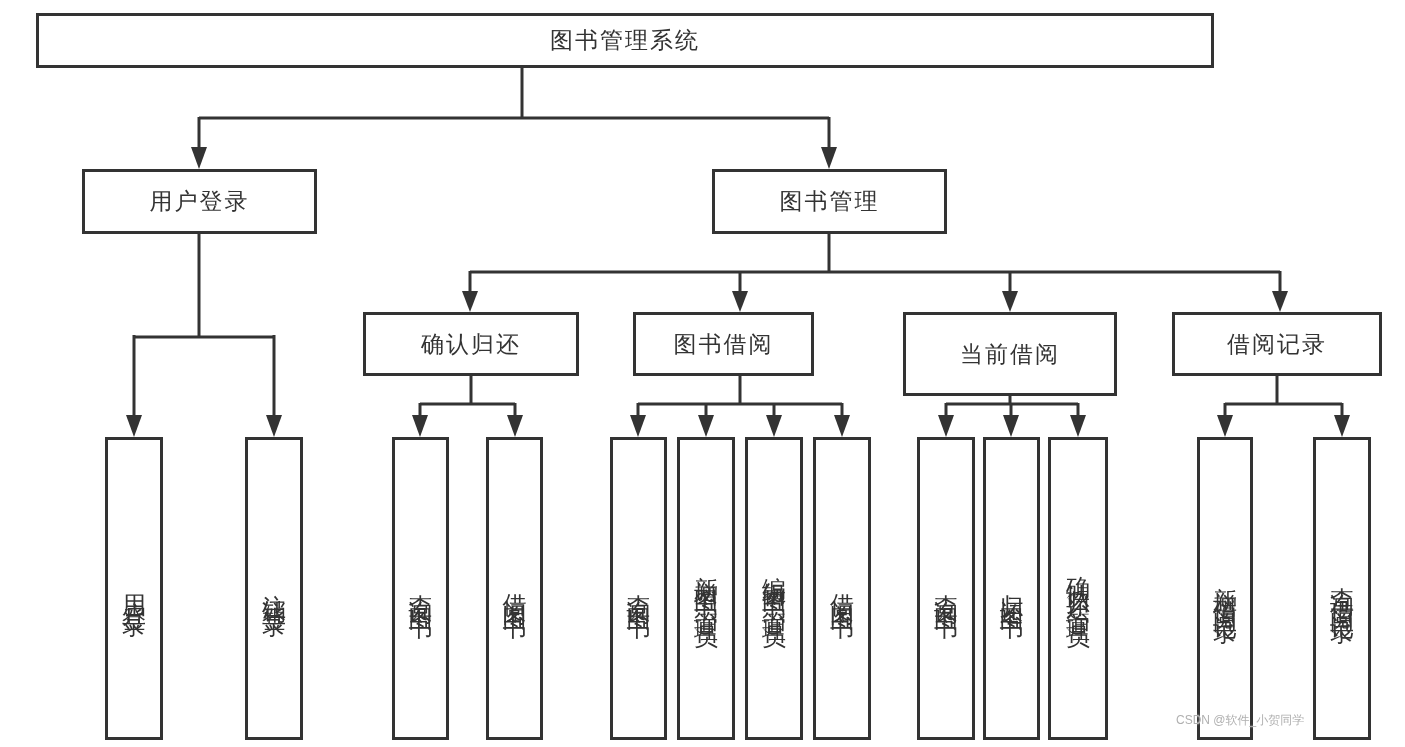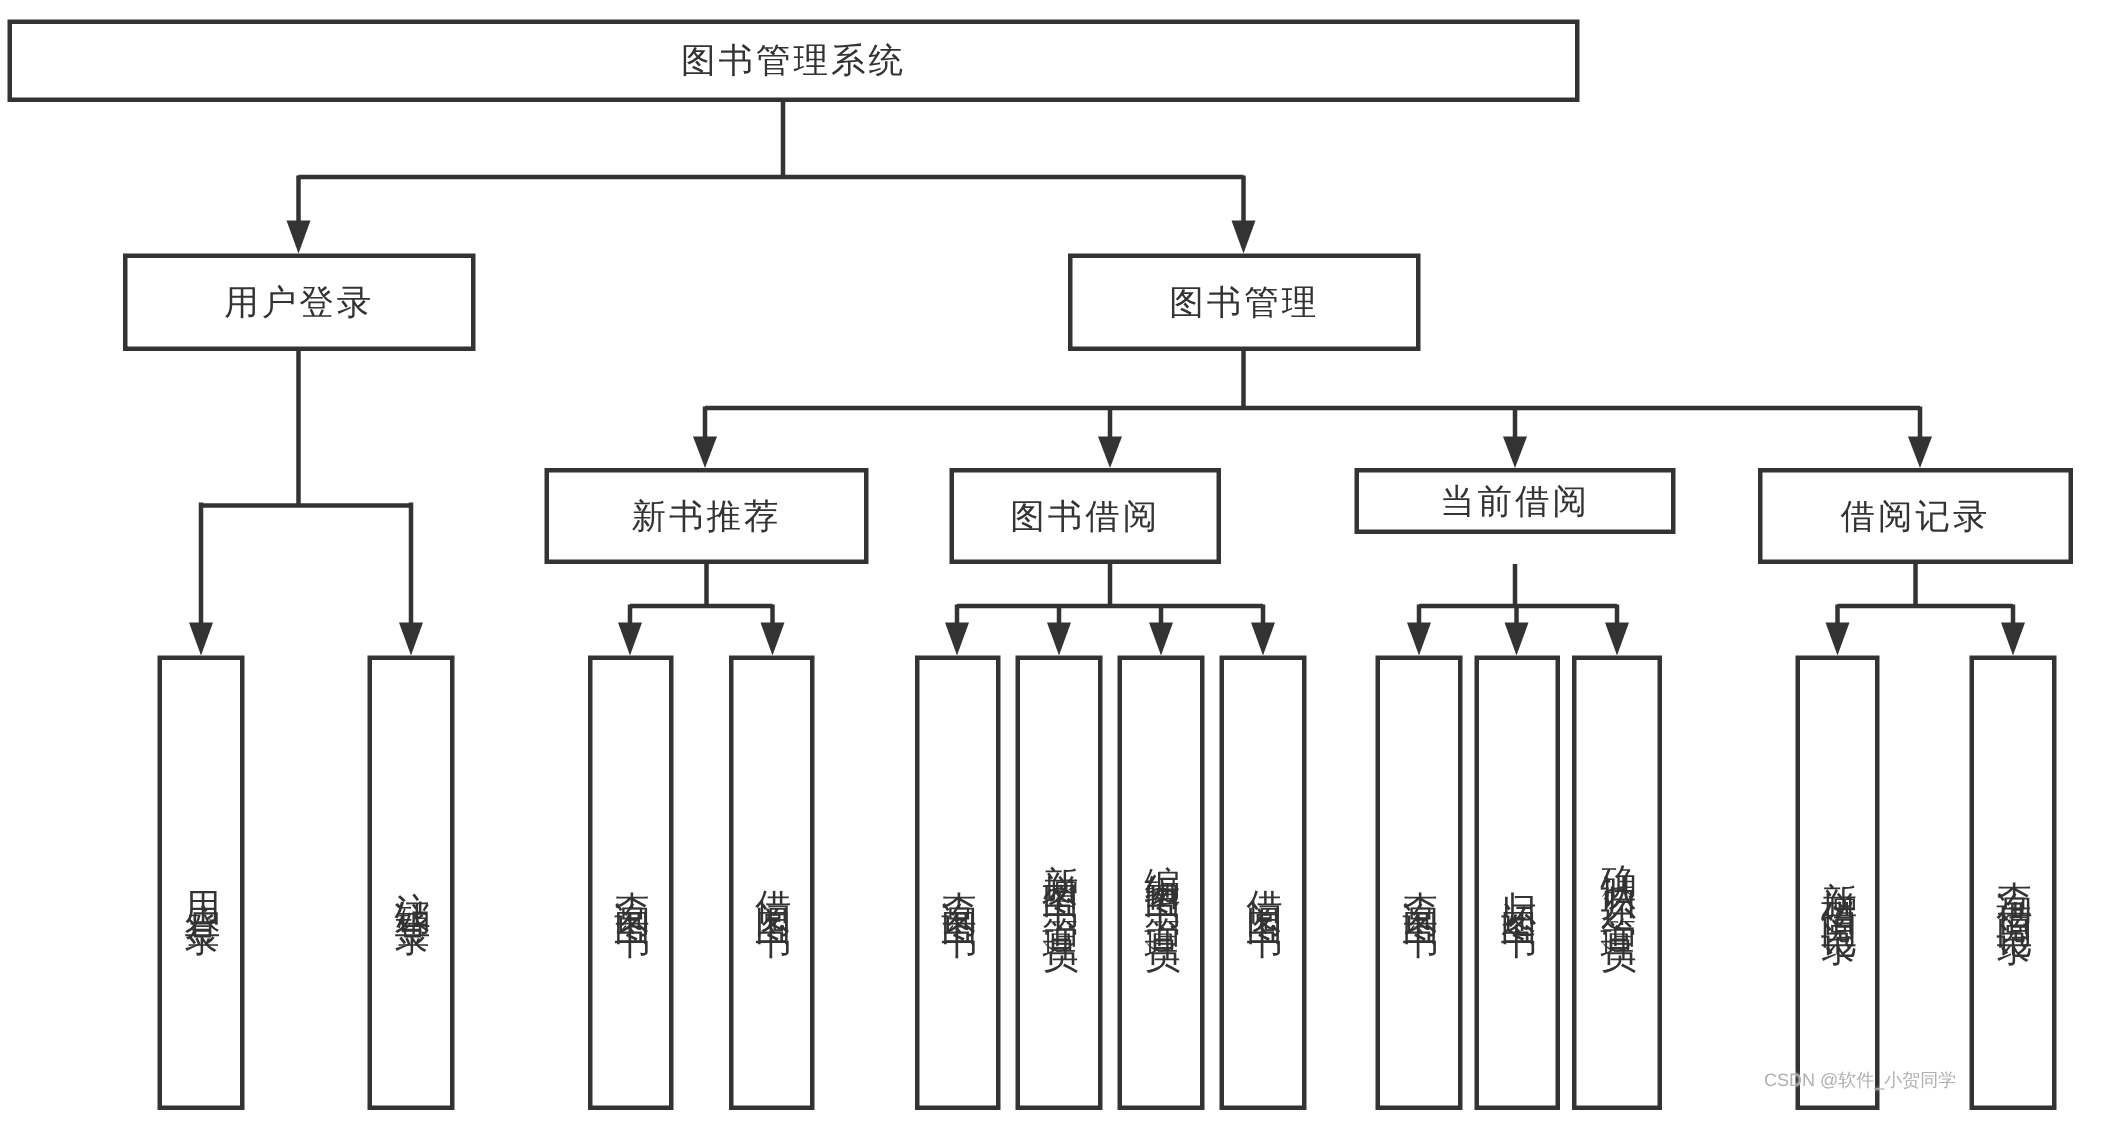--- a/index.html
+++ b/index.html
@@ -120,28 +120,28 @@
       <polygon points="766,415 782,415 774,437"></polygon>
       <polygon points="834,415 850,415 842,437"></polygon>
       <polygon points="938,415 954,415 946,437"></polygon>
       <polygon points="1003,415 1019,415 1011,437"></polygon>
       <polygon points="1070,415 1086,415 1078,437"></polygon>
       <polygon points="1217,415 1233,415 1225,437"></polygon>
       <polygon points="1334,415 1350,415 1342,437"></polygon>
     </g>
   </svg>
 
-  <div class="node h" style="left:5px; top:13px; width:1048px; height:55px;">图书管理系统</div>
+  <div class="node h" style="left:36px; top:13px; width:1178px; height:55px;">图书管理系统</div>
 
   <div class="node h" style="left:82px; top:169px; width:235px; height:65px;">用户登录</div>
   <div class="node h" style="left:712px; top:169px; width:235px; height:65px;">图书管理</div>
 
-  <div class="node h" style="left:363px; top:312px; width:216px; height:64px;">新书推荐</div>
+  <div class="node h" style="left:363px; top:312px; width:216px; height:64px;">确认归还</div>
   <div class="node h" style="left:633px; top:312px; width:181px; height:64px;">图书借阅</div>
-  <div class="node h" style="left:903px; top:312px; width:214px; height:44px;">当前借阅</div>
+  <div class="node h" style="left:903px; top:312px; width:214px; height:84px;">当前借阅</div>
   <div class="node h" style="left:1172px; top:312px; width:210px; height:64px;">借阅记录</div>
 
   <div class="node v" style="left:105px; top:437px; width:58px; height:303px;">用户登录</div>
   <div class="node v" style="left:245px; top:437px; width:58px; height:303px;">注销登录</div>
 
   <div class="node v" style="left:392px; top:437px; width:57px; height:303px;">查询图书</div>
   <div class="node v" style="left:486px; top:437px; width:57px; height:303px;">借阅图书</div>
 
   <div class="node v" style="left:610px; top:437px; width:57px; height:303px;">查询图书</div>
   <div class="node v" style="left:677px; top:437px; width:58px; height:303px;">新增图书（管理员）</div>

